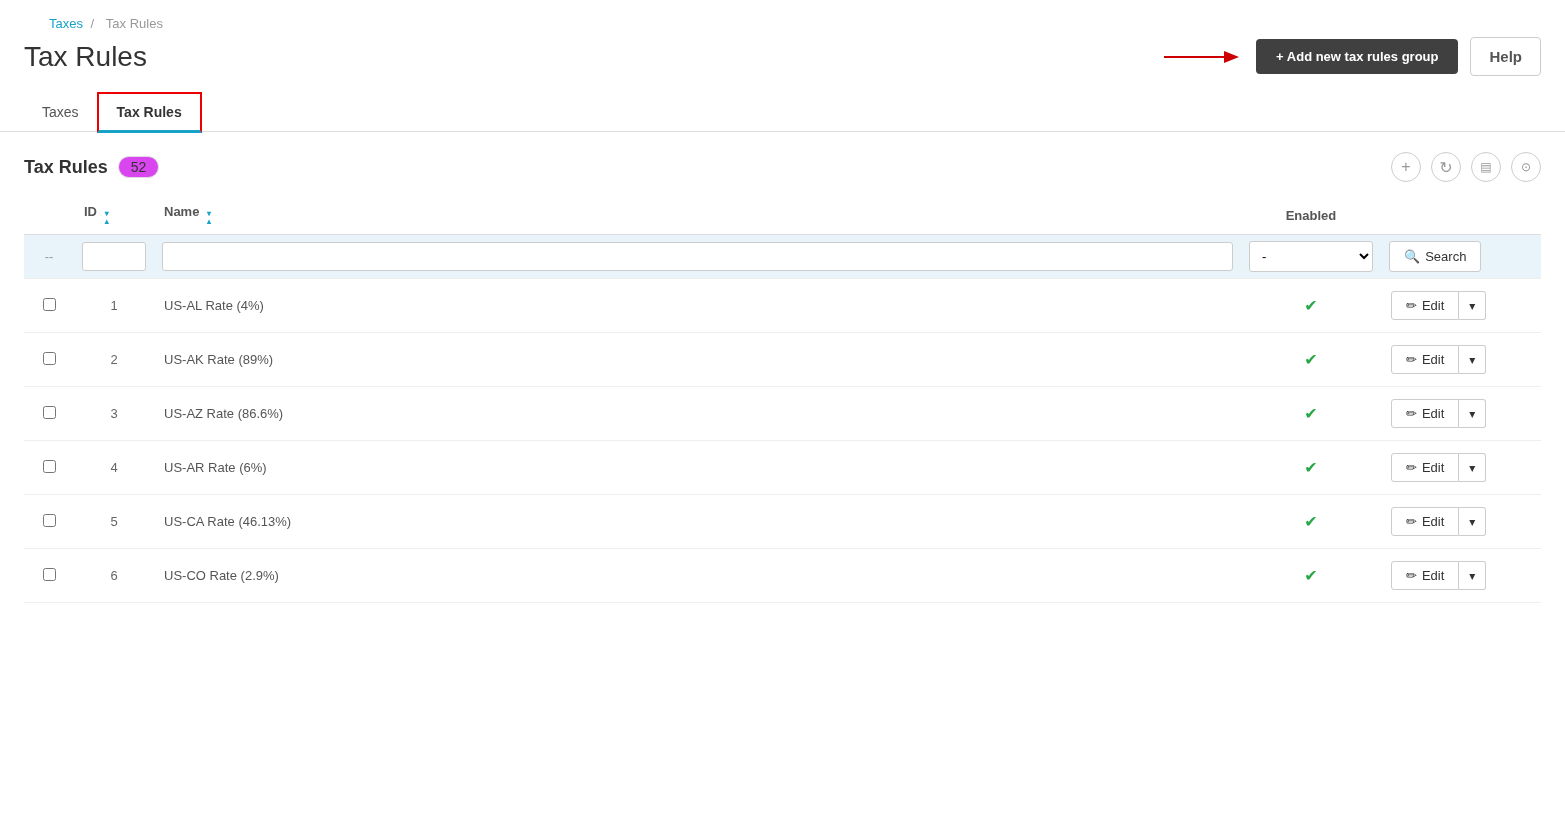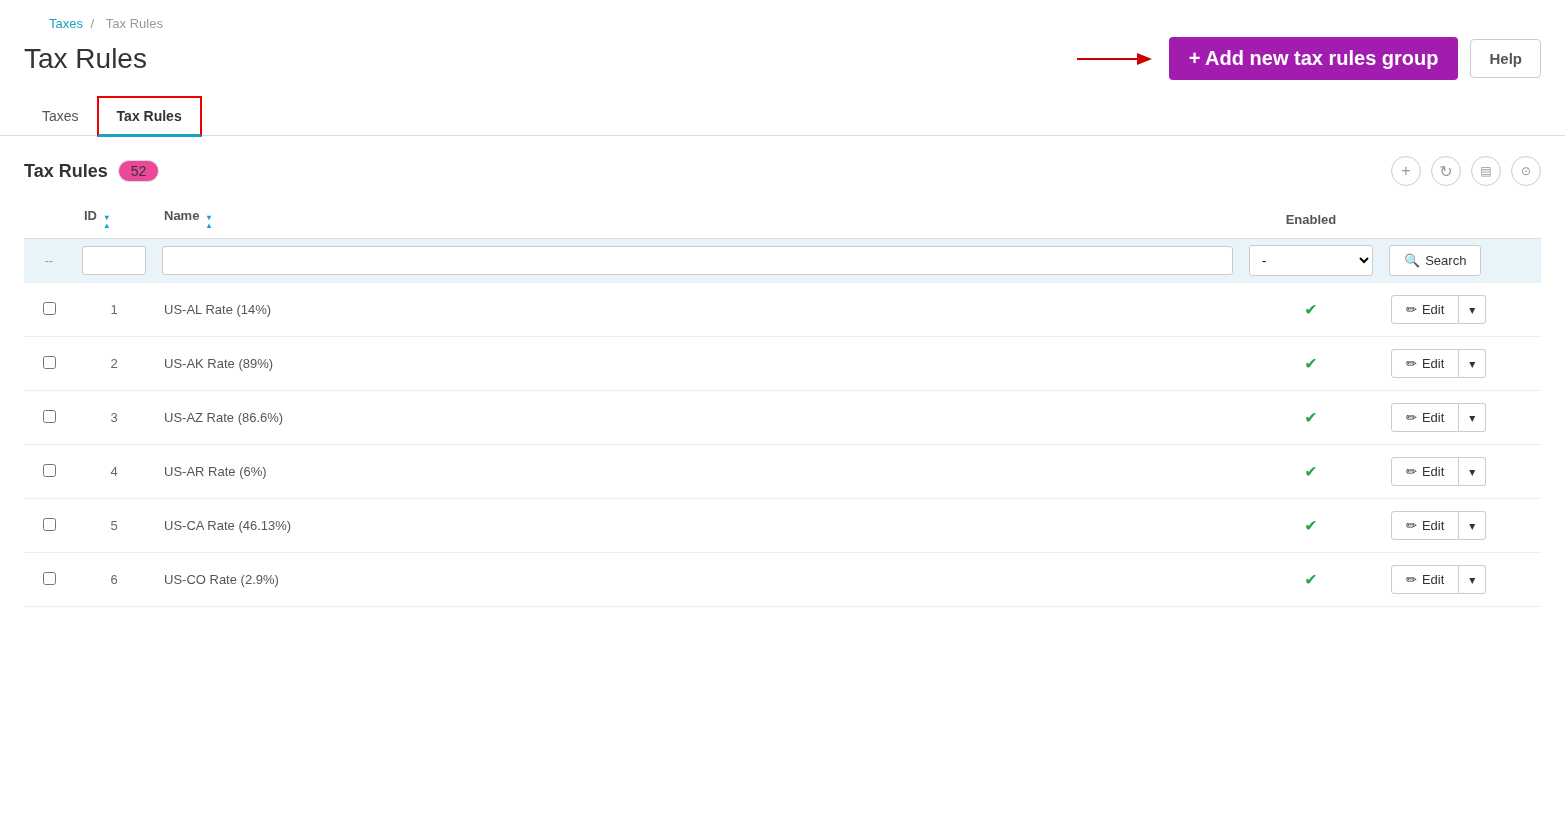--- a/index.html
+++ b/index.html
@@ -8,33 +8,33 @@
     .page-header { padding: 16px 24px 0 24px; }
     .breadcrumb { font-size: 13px; color: #999; margin-bottom: 6px; margin-left: 25px; }
     .breadcrumb a { color: #17a2c8; text-decoration: none; }
     .breadcrumb span { color: #999; margin: 0 4px; }
 
     .header-row { display: flex; align-items: center; justify-content: space-between; padding-bottom: 16px; }
     .page-title { font-size: 28px; font-weight: 400; color: #333; }
 
     .header-actions { display: flex; align-items: center; gap: 12px; }
 
-    .btn-add { background: #a21caf; color: #fff; border: none; padding: 10px 20px; font-size: 20px; font-weight: 600; border-radius: 4px; cursor: pointer; display: flex; align-items: center; gap: 6px; }
+    .btn-add { background: #404040; color: #fff; border: none; padding: 10px 20px; font-size: 13px; font-weight: 600; border-radius: 4px; cursor: pointer; display: flex; align-items: center; gap: 6px; }
     .btn-help { background: #fff; color: #555; border: 1px solid #ccc; padding: 10px 18px; font-size: 15px; font-weight: 600; border-radius: 4px; cursor: pointer; }
 
     .tabs-bar { display: flex; border-bottom: 1px solid #ddd; padding: 0 24px; }
     .tab-item { padding: 10px 18px; font-size: 14px; color: #555; cursor: pointer; border: none; background: none; }
     .tab-item.active { color: #333; font-weight: 600; border-bottom: 3px solid #17a2c8; margin-bottom: -1px; border-left: 1px solid #ddd; border-right: 1px solid #ddd; border-top: 1px solid #ddd; background: #fff; }
     .tab-item.active.highlighted { border: 2px solid #e00; border-bottom: 3px solid #17a2c8; margin-bottom: -2px; }
 
     .content-area { padding: 20px 24px; }
 
     .table-header-row { display: flex; align-items: center; justify-content: space-between; margin-bottom: 14px; }
     .table-title { font-size: 18px; font-weight: 600; color: #333; display: flex; align-items: center; gap: 10px; }
-    .count-badge { background: #ec4899; border: 1px solid #ddd; border-radius: 20px; padding: 2px 12px; font-size: 14px; font-weight: 400; color: #333; }
+    .count-badge { background: #d946ef; border: 1px solid #ddd; border-radius: 20px; padding: 2px 12px; font-size: 14px; font-weight: 400; color: #333; }
 
     .table-actions { display: flex; align-items: center; gap: 10px; }
     .icon-btn { background: none; border: 1px solid #ccc; border-radius: 50%; width: 30px; height: 30px; cursor: pointer; display: flex; align-items: center; justify-content: center; color: #999; font-size: 16px; }
 
     table { width: 100%; border-collapse: collapse; }
     thead tr th { font-size: 13px; font-weight: 600; color: #555; text-align: left; padding: 8px 10px; border-bottom: 1px solid #ddd; }
     .col-id { width: 80px; margin-top: 43px; }
     .col-check { width: 50px; }
     .col-name { }
     .col-enabled { width: 140px; text-align: center; }
@@ -159,21 +159,21 @@
             <span>Search</span>
           </button>
         </td>
       </tr>
 
       <tr>
         <td class="td-check">
           <input type="checkbox" style="">
         </td>
         <td class="td-id">1</td>
-        <td>US-AL Rate (14%)</td>
+        <td>US-AL Rate (4%)</td>
         <td class="col-enabled">
           <span class="checkmark">✔</span>
         </td>
         <td>
           <div class="action-group">
             <button class="btn-edit">
               <span>✏</span>
               <span>Edit</span>
             </button>
             <button class="btn-dropdown">

